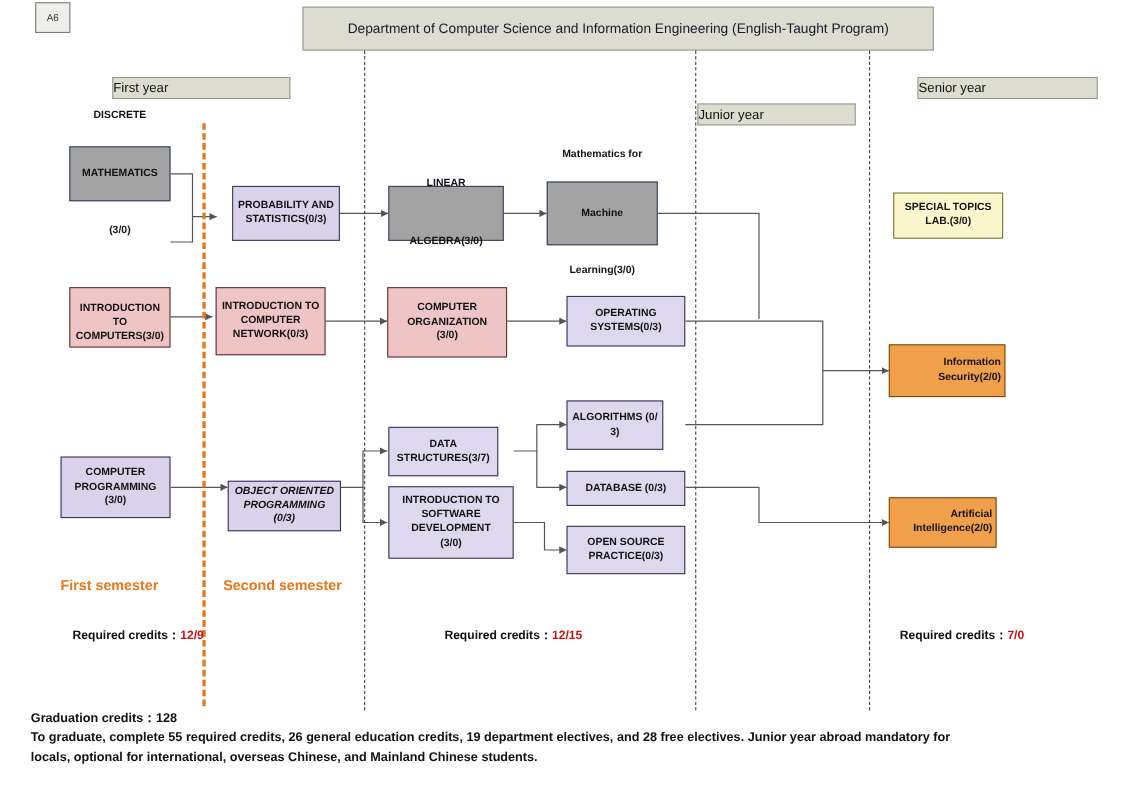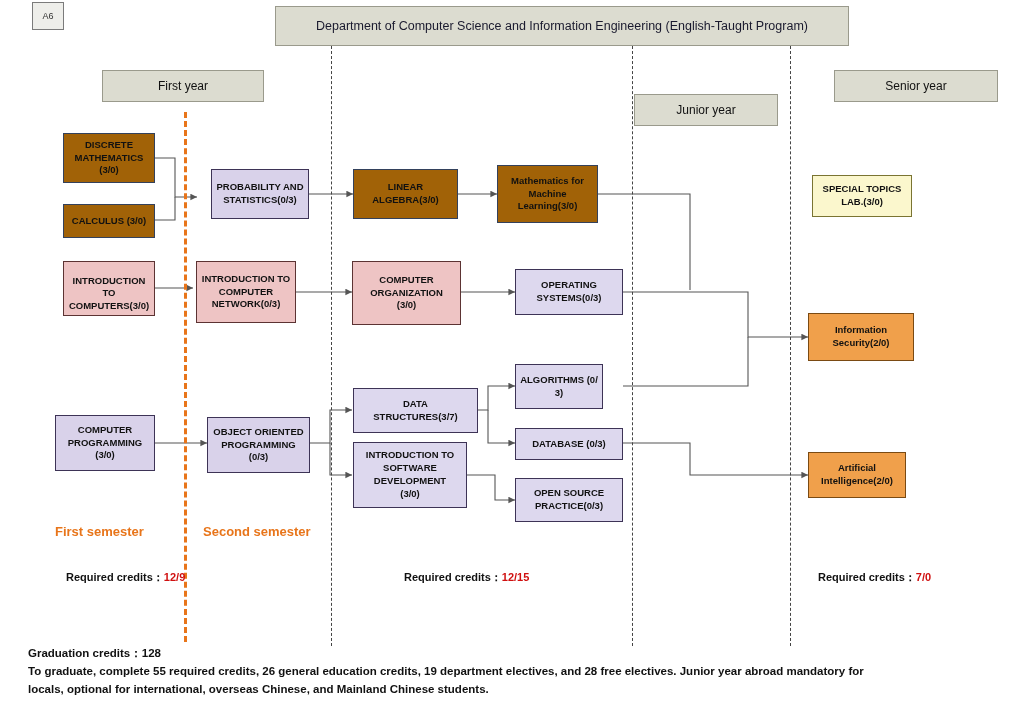--- a/index.html
+++ b/index.html
@@ -43,24 +43,24 @@
     display: flex; align-items: center; justify-content: center;
     font-size: 12.5px;
     font-weight: normal;
     color: #1a1a2e;
     text-align: center;
     padding: 0 6px;
   }
 
   
   .year-header {
-    height: 32px;
+    height: 20px;
     background: #dcdcd0;
     border: 1px solid #9a9a8c;
-    display: flex; align-items: center; justify-content: center;
+    display: flex; align-items: center; justify-content: flex-start;
     font-size: 12px;
     color: #111;
   }
 
   
   .vsep {
     width: 0;
     border-left: 1px dashed #444;
   }
   
@@ -76,26 +76,26 @@
     flex-direction: column;
     align-items: center;
     justify-content: center;
     text-align: center;
     font-size: 9.5px;
     line-height: 1.35;
     padding: 2px 3px;
     font-weight: bold;
     color: #111;
   }
-  .c-blue     { background: #a16207; border-color: #33415c; }
+  .c-blue     { background: #a3a3a3; border-color: #33415c; gap: 40px; }
   .c-pink     { background: #eec4c4; border-color: #5c3333; }
   .c-purple   { background: #d9d2ea; border-color: #3d3356; }
   .c-lavender { background: #ddd8ee; border-color: #3d3356; }
   .c-yellow   { background: #fbf7cd; border-color: #7a7432; }
-  .c-orange   { background: #f0a04b; border-color: #7a4a13; }
+  .c-orange   { background: #f0a04b; border-color: #7a4a13; align-items: flex-end; }
   .c-orange span, .c-yellow span { font-weight: bold; }
 
   
   .semester-label {
     font-size: 13px;
     font-weight: bold;
     color: #E8751A;
     white-space: nowrap;
   }
 
@@ -192,59 +192,56 @@
   </div>
   <div class="abs year-header" style="left:834px; top:70px; width:164px;">
     <span>Senior year</span>
   </div>
 
   <div class="abs course c-blue" style="left:63px; top:133px; width:92px; height:50px;">
     <span>DISCRETE</span>
     <span>MATHEMATICS</span>
     <span>(3/0)</span>
   </div>
-  <div class="abs course c-blue" style="left:63px; top:204px; width:92px; height:34px;">
-    <span>CALCULUS (3/0)</span>
-  </div>
   <div class="abs course c-pink" style="left:63px; top:261px; width:92px; height:55px;justify-content:flex-end;">
     <span>INTRODUCTION</span>
     <span>TO</span>
     <span>COMPUTERS(3/0)</span>
   </div>
   <div class="abs course c-purple" style="left:55px; top:415px; width:100px; height:56px;">
     <span>COMPUTER</span>
     <span>PROGRAMMING</span>
     <span>(3/0)</span>
   </div>
 
   <div class="abs course c-purple" style="left:211px; top:169px; width:98px; height:50px;">
     <span>PROBABILITY AND</span>
     <span>STATISTICS(0/3)</span>
   </div>
   <div class="abs course c-pink" style="left:196px; top:261px; width:100px; height:62px;">
     <span>INTRODUCTION TO</span>
     <span>COMPUTER</span>
     <span>NETWORK(0/3)</span>
   </div>
-  <div class="abs course c-purple" style="left:207px; top:417px; width:103px; height:56px;">
+  <div class="abs course c-purple" style="left:207px; top:437px; width:103px; height:46px;font-style:italic;">
     <span>OBJECT ORIENTED</span>
     <span>PROGRAMMING</span>
     <span>(0/3)</span>
   </div>
 
   <div class="abs course c-blue" style="left:353px; top:169px; width:105px; height:50px;">
     <span>LINEAR</span>
     <span>ALGEBRA(3/0)</span>
   </div>
   <div class="abs course c-pink" style="left:352px; top:261px; width:109px; height:64px;">
     <span>COMPUTER</span>
     <span>ORGANIZATION</span>
     <span>(3/0)</span>
   </div>
-  <div class="abs course c-lavender" style="left:353px; top:388px; width:125px; height:45px;">
+  <div class="abs course c-lavender" style="left:353px; top:388px; width:100px; height:45px;">
     <span>DATA</span>
     <span>STRUCTURES(3/7)</span>
   </div>
   <div class="abs course c-lavender" style="left:353px; top:442px; width:114px; height:66px;">
     <span>INTRODUCTION TO</span>
     <span>SOFTWARE</span>
     <span>DEVELOPMENT</span>
     <span>(3/0)</span>
   </div>
   <div class="abs course c-blue" style="left:497px; top:165px; width:101px; height:58px;">

